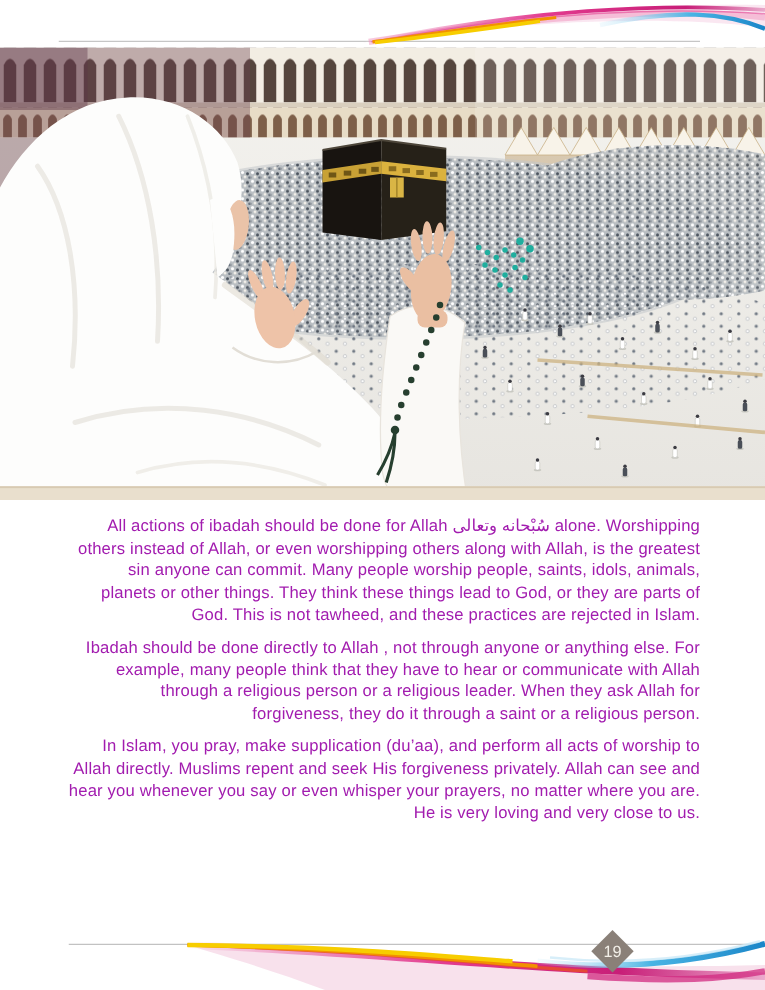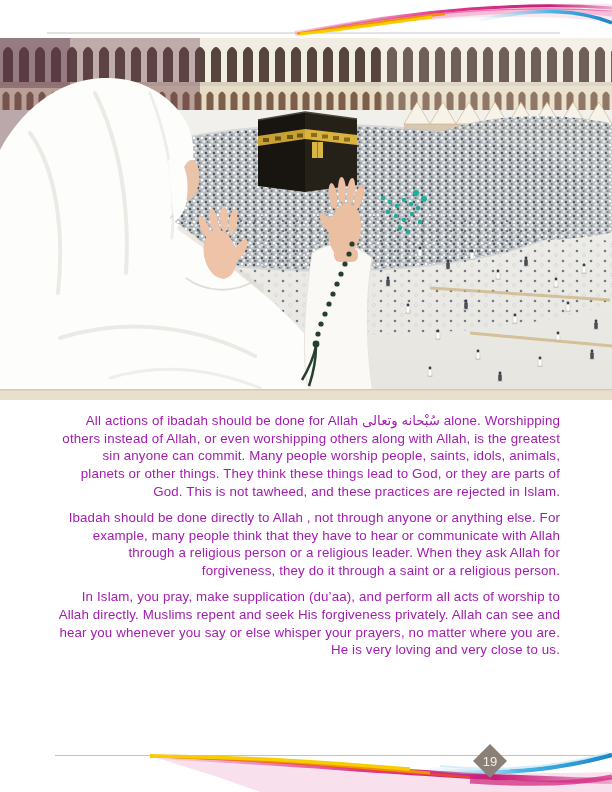--- a/index.html
+++ b/index.html
@@ -312,21 +312,21 @@
       <g>
         <rect x="0" y="351" width="612" height="11" fill="#e9dfcd"></rect>
         <rect x="0" y="351" width="612" height="1.5" fill="#d8cab2"></rect>
       </g>
     </svg>
   </div>
 
   <div class="text-block">
     <p>All actions of ibadah should be done for Allah سُبْحانه وتعالى alone. Worshipping others instead of Allah, or even worshipping others along with Allah, is the greatest sin anyone can commit. Many people worship people, saints, idols, animals, planets or other things. They think these things lead to God, or they are parts of God. This is not tawheed, and these practices are rejected in Islam.</p>
     <p>Ibadah should be done directly to Allah , not through anyone or anything else. For example, many people think that they have to hear or communicate with Allah through a religious person or a religious leader. When they ask Allah for forgiveness, they do it through a saint or a religious person.</p>
-    <p>In Islam, you pray, make supplication (du’aa), and perform all acts of worship to Allah directly. Muslims repent and seek His forgiveness privately. Allah can see and hear you whenever you say or else whisper your prayers, no matter where you are. He is very loving and very close to us.</p>
+    <p>In Islam, you pray, make supplication (du’aa), and perform all acts of worship to Allah directly. Muslims repent and seek His forgiveness privately. Allah can see and hear you whenever you say or even whisper your prayers, no matter where you are. He is very loving and very close to us.</p>
   </div>
 
   <svg class="bottom-decor" width="612" height="67" viewBox="0 0 612 67">
     <defs>
       <linearGradient id="bgm" gradientUnits="userSpaceOnUse" x1="150" y1="0" x2="612" y2="0">
         <stop offset="0" stop-color="#e23a8e" stop-opacity="0"></stop>
         <stop offset="0.45" stop-color="#e23a8e"></stop>
         <stop offset="0.75" stop-color="#c81e78"></stop>
         <stop offset="1" stop-color="#eba9cc"></stop>
       </linearGradient>

